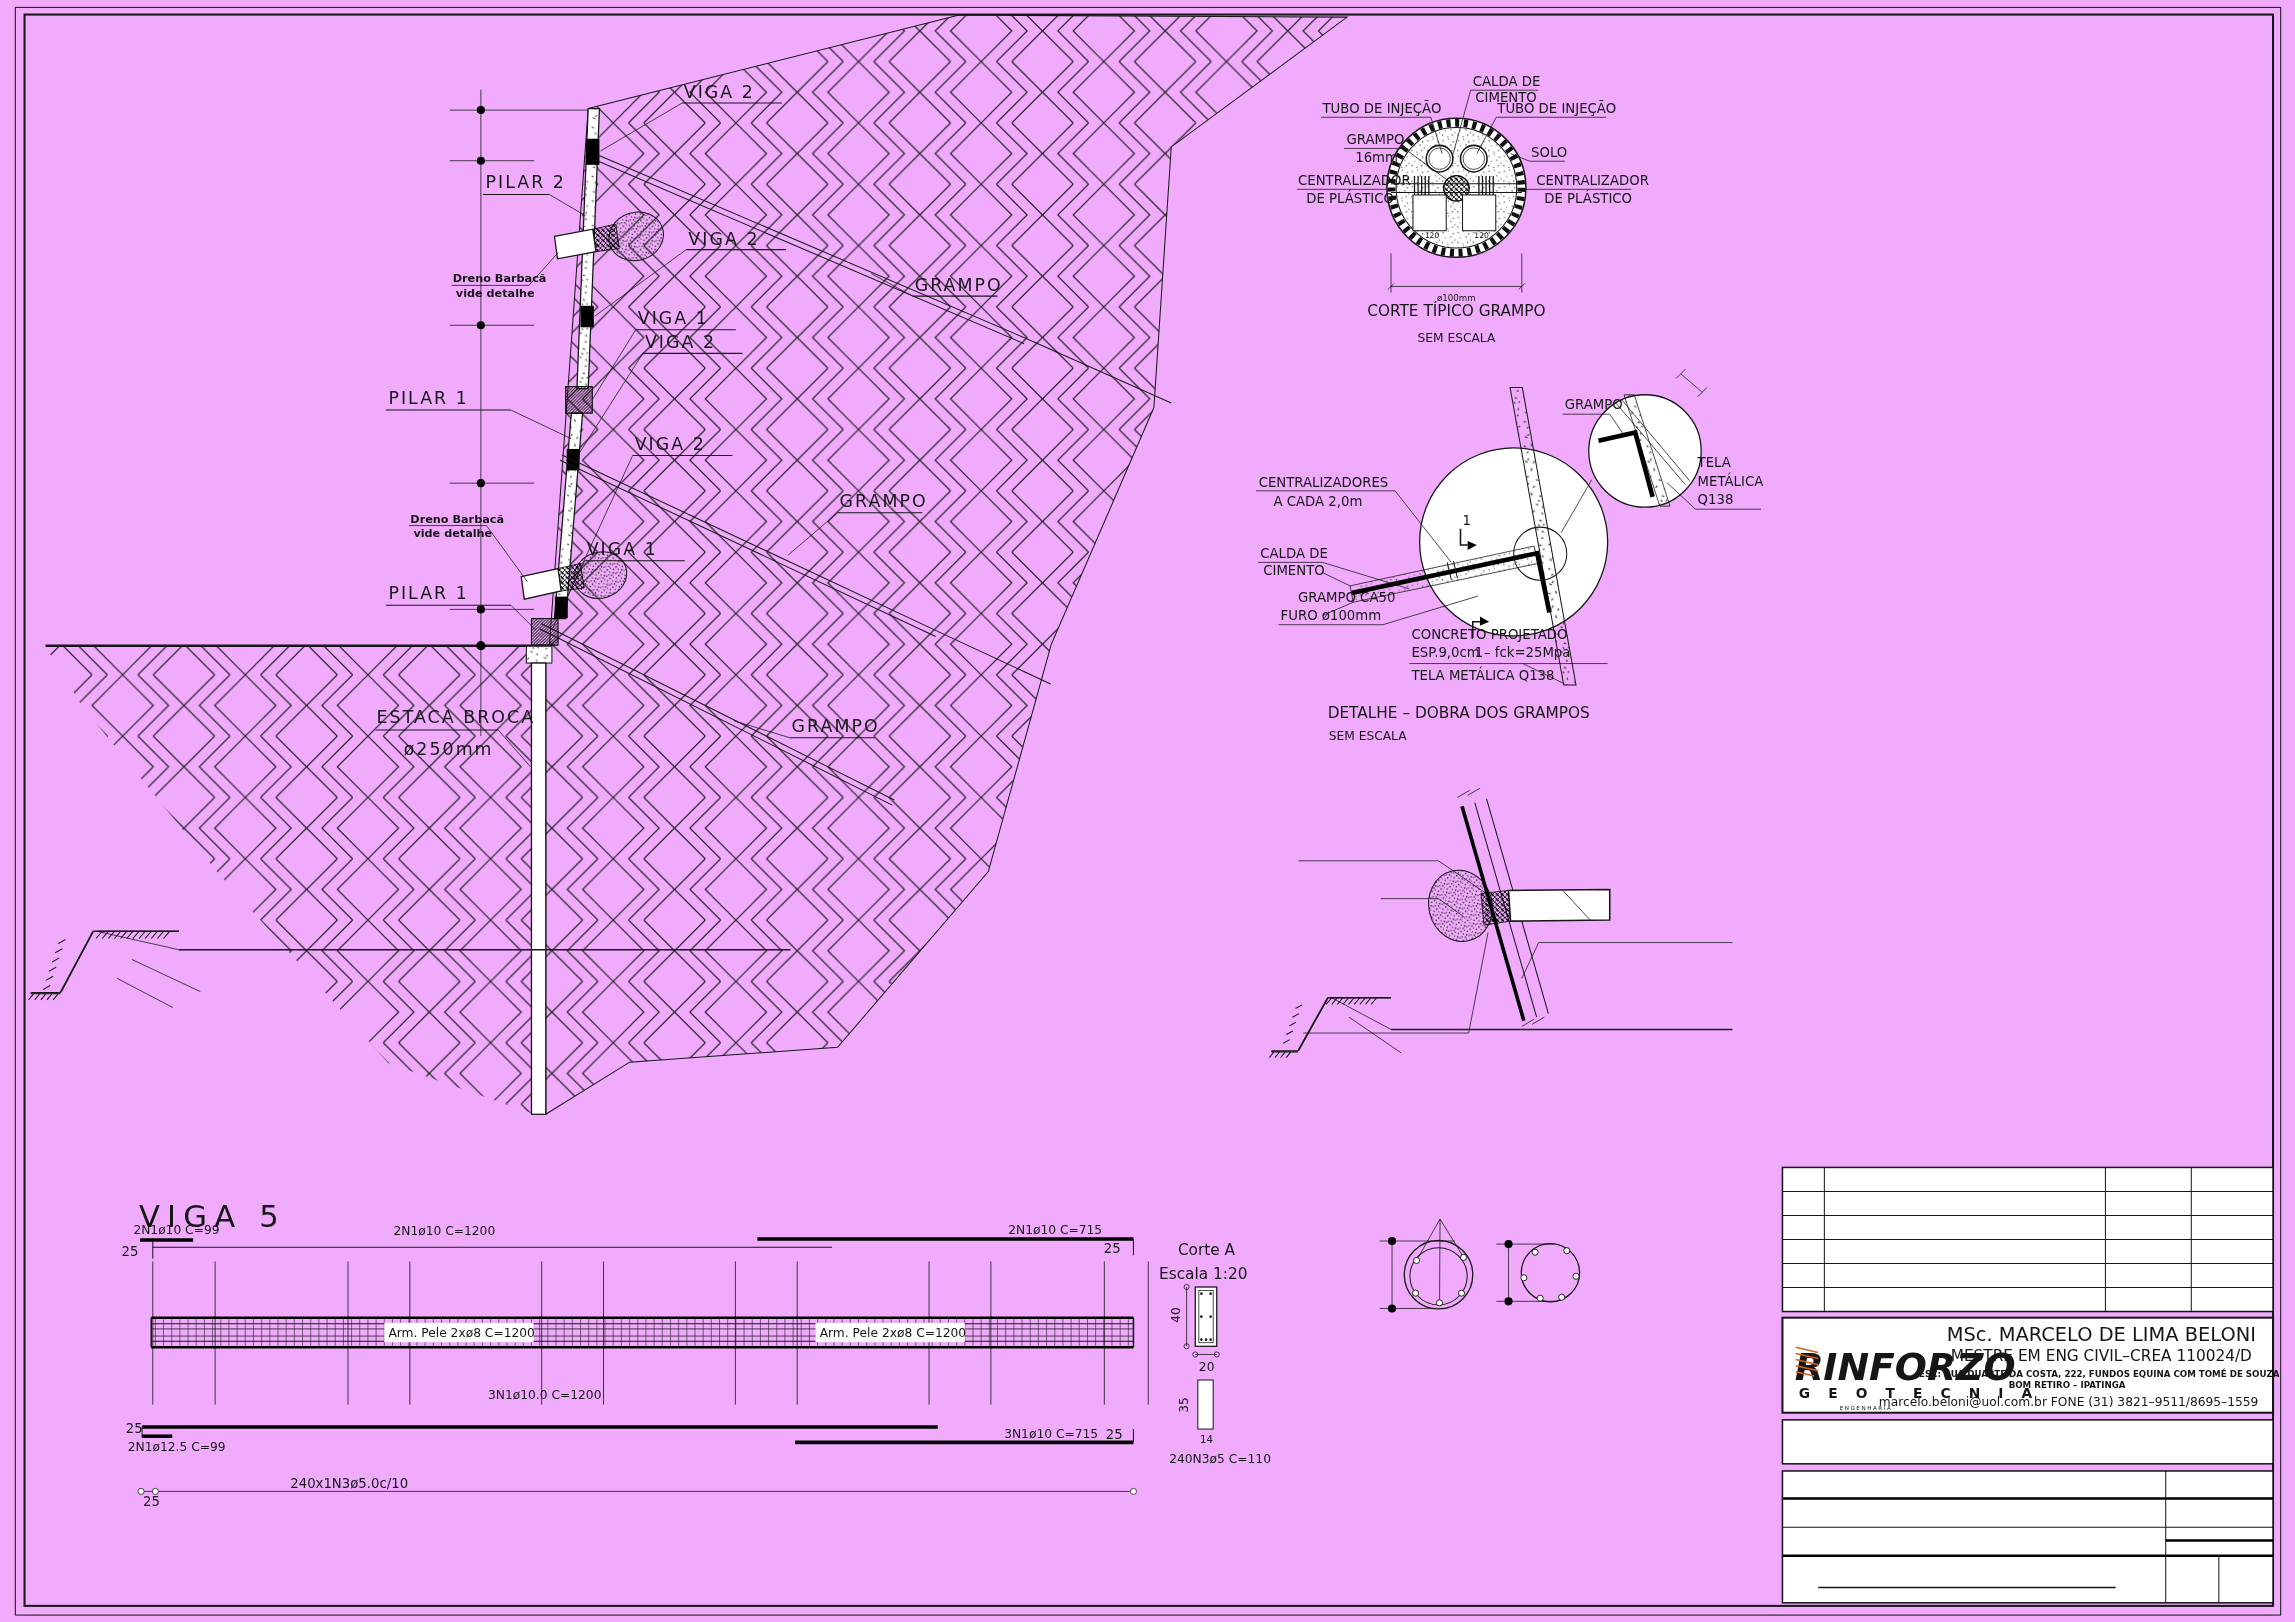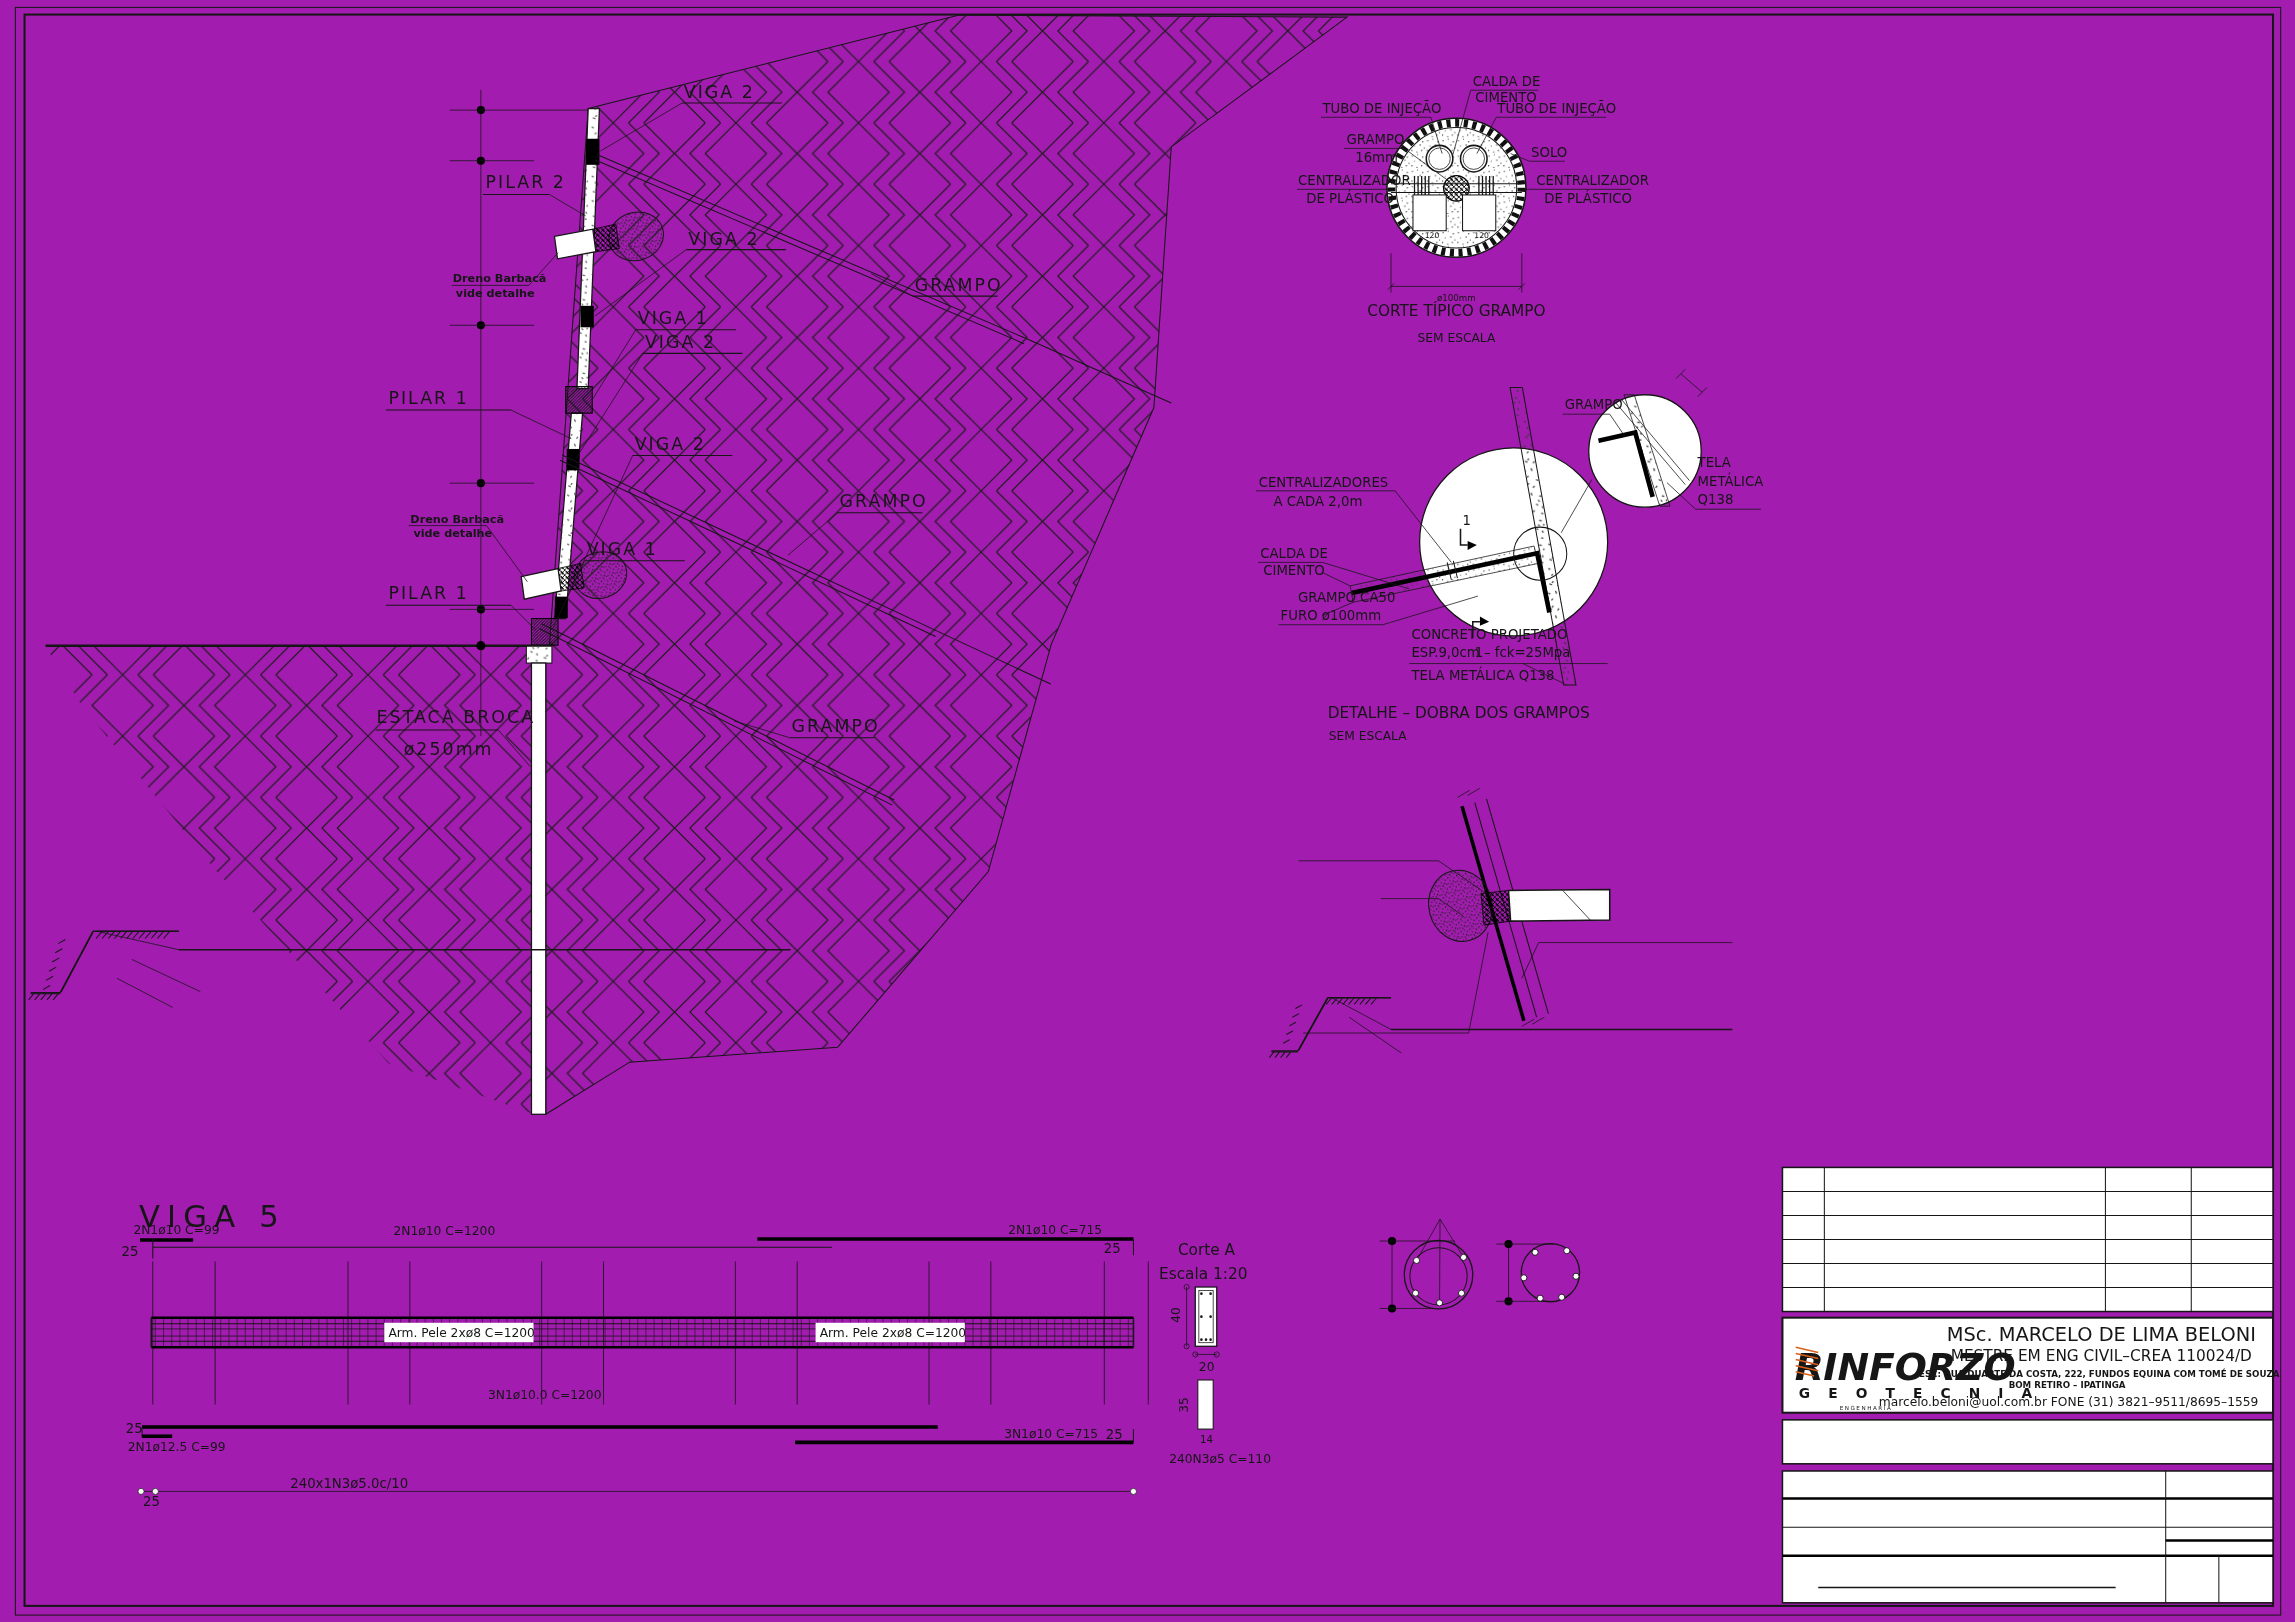--- a/index.html
+++ b/index.html
@@ -1,16 +1,16 @@
 <!DOCTYPE html>
 <html style="font-size:8.2px"><head>
 <meta charset="utf-8">
 <style>
   html,body{margin:0;padding:0;background:#fff;}
-  .page{width:2295px;height:1623px;position:relative;background:#a21caf;}
+  .page{width:2295px;height:1623px;position:relative;background:#f0abfc;}
   svg{display:block;}
   .t{font-family:"DejaVu Sans","Liberation Sans",sans-serif;fill:#161616;}
   .s14{font-size:15px;}
   .s17{font-size:17px;}
   .s20{font-size:20px;}
   .s22{font-size:22px;}
   .s24{font-size:24px;}
   .s26{font-size:26px;}
   .s30{font-size:30px;}
   .s34{font-size:34px;letter-spacing:4px;}

